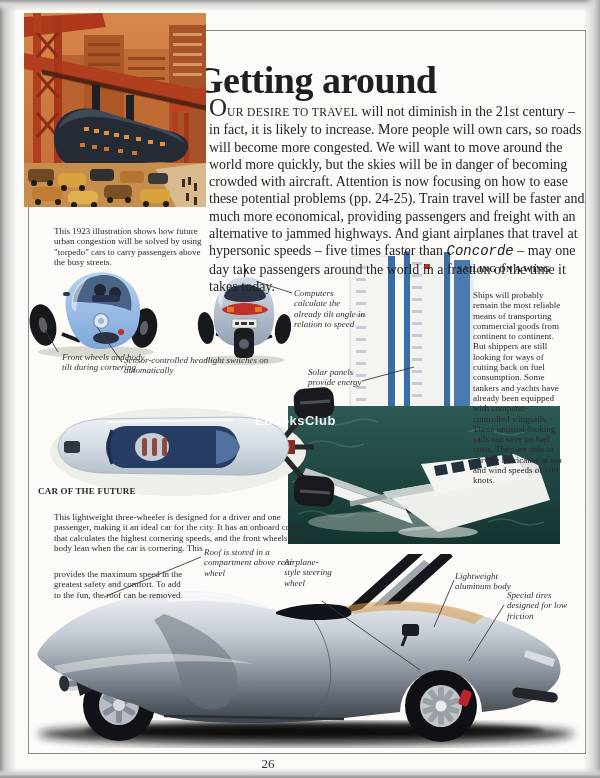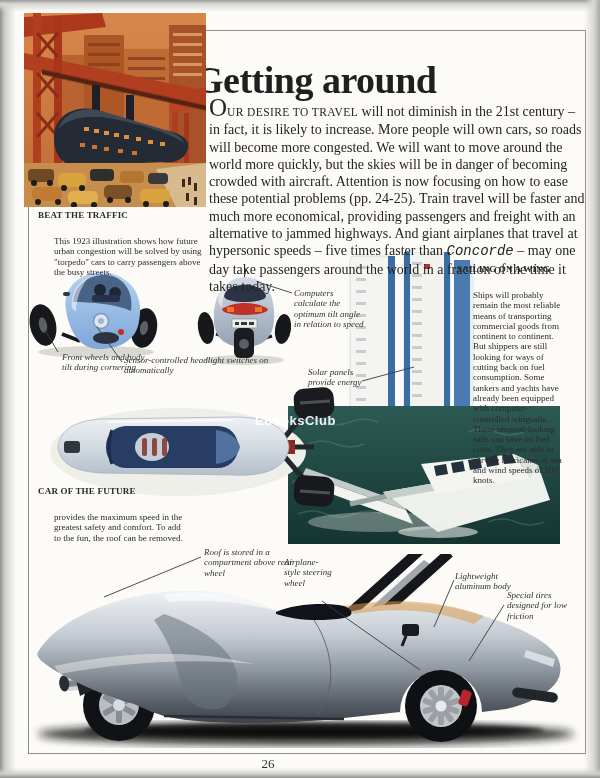--- a/index.html
+++ b/index.html
@@ -186,21 +186,20 @@
       <rect x="158" y="166" width="3" height="8"></rect>
         <rect x="164" y="164" width="3" height="8"></rect>
       <rect x="170" y="170" width="3" height="8"></rect>
         <rect x="162" y="180" width="3" height="8"></rect>
       <rect x="170" y="184" width="3" height="8"></rect>
     </g>
   </g>
 </svg>
 
 <div class="caption" id="beat-caption">
-  <p class="caption-head">BEAT THE TRAFFIC</p>
   <p class="caption-body">This 1923 illustration shows how future urban congestion will be solved by using "torpedo" cars to carry passengers above the busy streets.</p>
 </div>
 
 <svg class="photo" id="front-car" viewBox="0 0 152 100">
   <defs>
     <linearGradient id="bluebody" x1="0" y1="0" x2="0" y2="1">
       <stop offset="0" stop-color="#b4d2f2"></stop>
         <stop offset="1" stop-color="#7ea6d8"></stop>
     </linearGradient>
   </defs>
@@ -256,21 +255,21 @@
       <rect x="47" y="60" width="6" height="3"></rect>
       <rect x="55" y="60" width="5" height="3"></rect>
     </g>
   <rect x="40" y="66" width="20" height="30" rx="6" fill="#1a1c20"></rect>
   <circle cx="50" cy="82" r="5" fill="#585f66"></circle>
   <path d="M24,40 C24,28 30,20 38,17 C32,26 28,36 28,46 Z" fill="#ffffff" opacity=".5"></path>
 </svg>
 
 <div class="ann" id="ann-front-wheels">Front wheels and body tilt during cornering</div>
 <div class="ann" id="ann-sensor">Sensor-controlled headlight switches on automatically</div>
-<div class="ann" id="ann-computers">Computers calculate the optimum tilt angle in relation to speed</div>
+<div class="ann" id="ann-computers">Computers calculate the already tilt angle in relation to speed</div>
 <div class="ann" id="ann-solar">Solar panels provide energy</div>
 
 <svg class="photo" id="sail-scene" viewBox="0 0 272 292">
   <defs>
     <linearGradient id="seag" x1="0" y1="0" x2="0" y2="1">
       <stop offset="0" stop-color="#2d5a54"></stop>
         <stop offset="1" stop-color="#143430"></stop>
     </linearGradient>
   </defs>
 
@@ -385,20 +384,21 @@
       <rect x="114" y="52" width="5" height="18" rx="2"></rect>
     </g>
   <path d="M64,44 C60,54 60,68 64,78" stroke="#1b2c4a" stroke-width="3" fill="none"></path>
   <path d="M60,36 L185,34" stroke="#ffffff" stroke-width="2" opacity=".7"></path>
 </svg>
 
 <div id="watermark">EbooksClub</div>
 
 <div class="caption" id="car-future">
   <p class="caption-head">CAR OF THE FUTURE</p>
+  <p class="caption-body">This lightweight three-wheeler is designed for a driver and one passenger, making it an ideal car for the city. It has an onboard computer that calculates the highest cornering speeds, and the front wheels and body lean when the car is cornering. This</p>
   <p class="caption-body b2">provides the maximum speed in the greatest safety and comfort. To add to the fun, the roof can be removed.</p>
 </div>
 
 <svg class="photo" id="bottom-car" viewBox="0 0 574 196">
   <defs>
     <linearGradient id="carbody" x1="0" y1="0" x2="0" y2="1">
       <stop offset="0" stop-color="#f0f2f5"></stop>
         <stop offset=".35" stop-color="#c2c9d1"></stop>
       <stop offset=".6" stop-color="#8e969f"></stop>
         <stop offset=".85" stop-color="#565d66"></stop>

